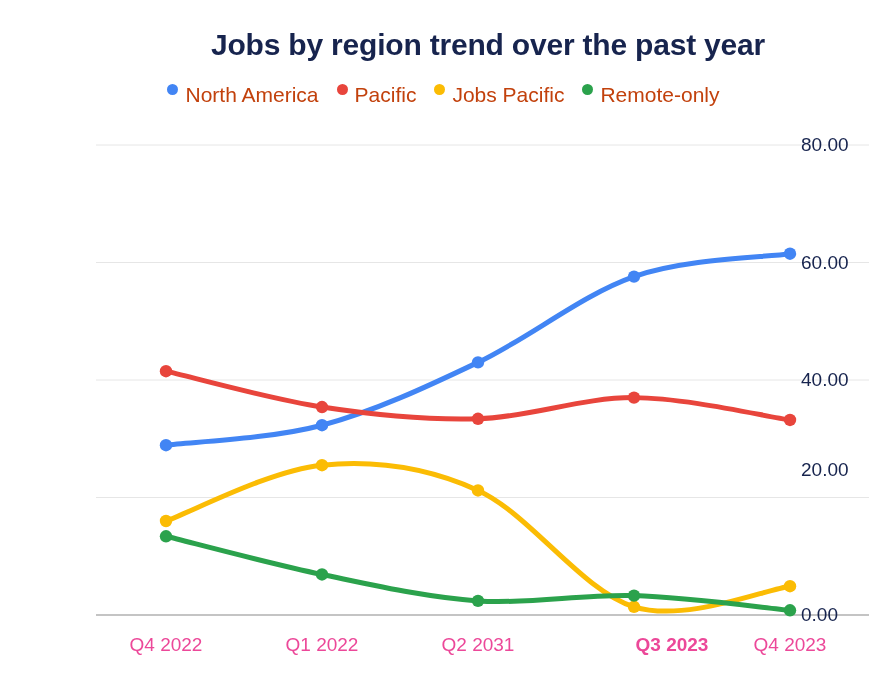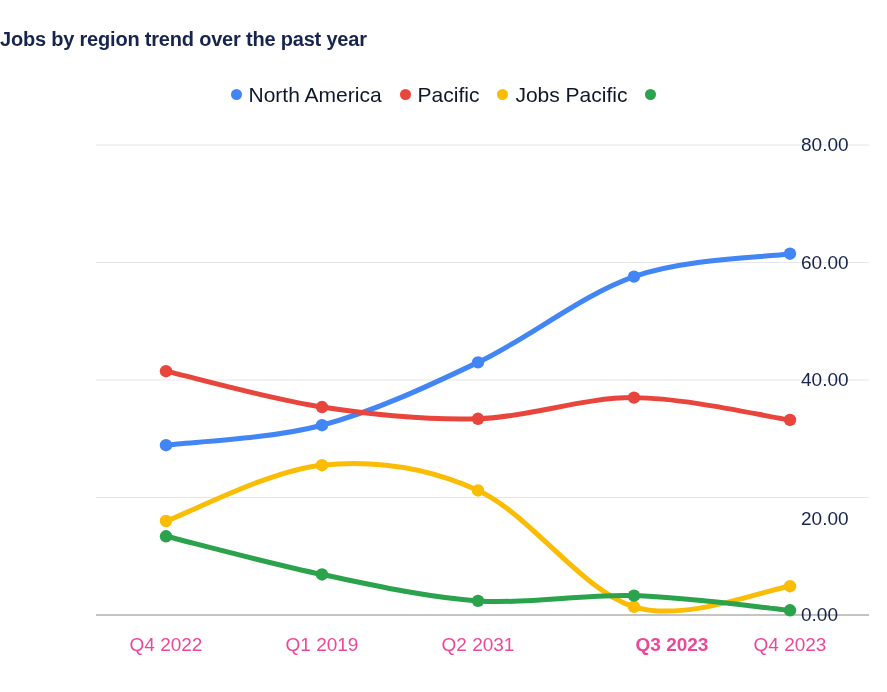--- a/index.html
+++ b/index.html
@@ -17,42 +17,41 @@
     position: relative;
     width: 887px;
     height: 692px;
     background: #ffffff;
   }
   #chart-title {
     position: absolute;
     top: 28px;
     left: 0;
     width: 765px;
-    text-align: left;
-    font-size: 20px;
+    text-align: right;
+    font-size: 30px;
     font-weight: bold;
     color: #17244e;
     letter-spacing: -0.2px;
   }
   #chart-legend {
     position: absolute;
     top: 84px;
     left: 0;
     width: 887px;
     display: flex;
     justify-content: center;
     align-items: center;
     gap: 18px;
   }
   .legend-entry {
     display: flex;
-    align-items: center;
     gap: 7px;
     font-size: 21px;
-    color: #0f172a;
+    color: #c2410c;
     white-space: nowrap;
   }
   .legend-swatch {
     width: 11px;
     height: 11px;
     border-radius: 50%;
     display: inline-block;
     flex: none;
   }
   .legend-label { line-height: 1; }
@@ -98,20 +97,21 @@
       <div class="legend-entry">
         <span class="legend-swatch" style="background: rgb(232, 69, 60);"></span>
         <span class="legend-label">Pacific</span>
       </div>
       <div class="legend-entry">
         <span class="legend-swatch" style="background: rgb(251, 188, 4);"></span>
         <span class="legend-label">Jobs Pacific</span>
       </div>
       <div class="legend-entry">
         <span class="legend-swatch" style="background: rgb(43, 162, 76);"></span>
+        <span class="legend-label">Remote-only</span>
       </div>
     </div>
 
   <div id="plot-area">
     <svg id="plot-svg" width="887" height="692">
         <line x1="96" x2="869" y1="615" y2="615" stroke="#b0b0b0" stroke-width="1.4"></line>
         <line x1="96" x2="869" y1="497.5" y2="497.5" stroke="#e6e6e6" stroke-width="1"></line>
         <line x1="96" x2="869" y1="380" y2="380" stroke="#e6e6e6" stroke-width="1"></line>
         <line x1="96" x2="869" y1="262.5" y2="262.5" stroke="#e6e6e6" stroke-width="1"></line>
         <line x1="96" x2="869" y1="145" y2="145" stroke="#e6e6e6" stroke-width="1"></line>
@@ -134,24 +134,24 @@
         <circle cx="478" cy="490.45" r="6.2" fill="#fbbc04"></circle>
         <circle cx="634" cy="606.775" r="6.2" fill="#fbbc04"></circle>
         <circle cx="790" cy="586.2125" r="6.2" fill="#fbbc04"></circle>
         <circle cx="166" cy="536.275" r="6.2" fill="#2ba24c"></circle>
         <circle cx="322" cy="574.4625" r="6.2" fill="#2ba24c"></circle>
         <circle cx="478" cy="600.9" r="6.2" fill="#2ba24c"></circle>
         <circle cx="634" cy="595.6125" r="6.2" fill="#2ba24c"></circle>
         <circle cx="790" cy="610.3" r="6.2" fill="#2ba24c"></circle>
       </svg>
   <div class="y-tick-label" style="top: 615px;">0.00</div>
-      <div class="y-tick-label" style="top: 519px;">20.00</div>
+      <div class="y-tick-label" style="top: 470px;">20.00</div>
       <div class="y-tick-label" style="top: 380px;">40.00</div>
       <div class="y-tick-label" style="top: 262.5px;">60.00</div>
       <div class="y-tick-label" style="top: 145px;">80.00</div>
       <div class="x-tick-label" style="left: 166px; top: 634px;">Q4 2022</div>
-      <div class="x-tick-label" style="left: 322px; top: 634px;">Q1 2019</div>
+      <div class="x-tick-label" style="left: 322px; top: 634px;">Q1 2022</div>
       <div class="x-tick-label" style="left: 478px; top: 634px;">Q2 2031</div>
       <div class="x-tick-label" style="left: 672px; top: 634px; font-weight: bold;">Q3 2023</div>
       <div class="x-tick-label" style="left: 790px; top: 634px; text-align: right;">Q4 2023</div>
     </div>
 
 </div>
 
 </body></html>

